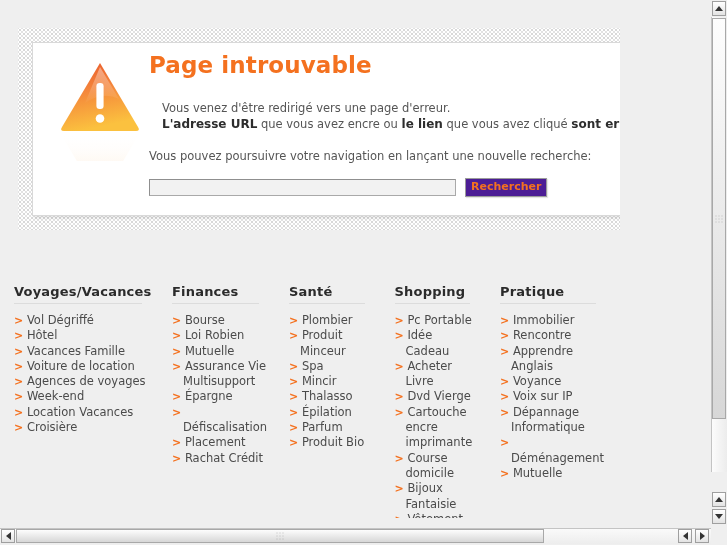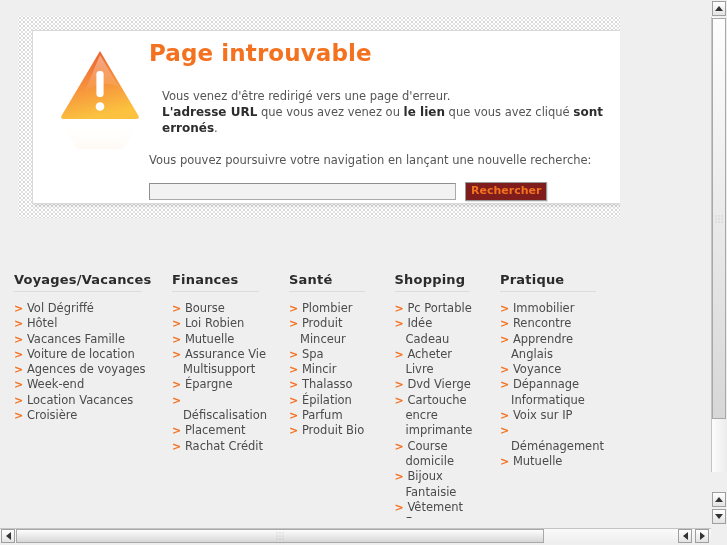--- a/index.html
+++ b/index.html
@@ -6,21 +6,21 @@
   html, body {
     margin: 0; padding: 0;
     width: 727px; height: 545px;
     overflow: hidden;
     background: #efefef;
     font-family: "DejaVu Sans", "Liberation Sans", sans-serif;
   }
 
   #viewport {
     position: absolute;
-    left: 0; top: 0;
+    left: 0; top: 12px;
     width: 620px; height: 518px;
     background: #efefef;
     overflow: hidden;
   }
 
   
   .panel-outer {
     position: absolute;
     left: 18px; top: 16px;
     width: 684px; height: 202px;
@@ -88,21 +88,21 @@
     border-top-color: #8f8f8f;
     border-left-color: #8f8f8f;
     background: #f2f2f2;
     font-family: "DejaVu Sans", "Liberation Sans", sans-serif;
     font-size: 11px;
     padding: 1px 3px;
     color: #222;
   }
   .search-btn {
     border: 1px solid #9b9b9b;
-    background: #7f1d1d;
+    background: #4c1d95;
     color: #f4711f;
     font-weight: bold;
     font-size: 11px;
     font-family: "DejaVu Sans", "Liberation Sans", sans-serif;
     padding: 2px 5px 3px 5px;
     line-height: 12px;
     cursor: pointer;
     box-shadow: 1px 1px 1px rgba(0,0,0,0.10);
   }
 
@@ -258,21 +258,21 @@
             <path d="M41 6 L79 70 Q81.5 74 77 74 L5 74 Q0.5 74 3 70 Z" fill="url(#refGrad)"></path>
           </g>
         </svg>
       </div>
 
       <div class="err-body">
         <h1 class="err-title">Page introuvable</h1>
 
         <p class="err-para">
           <span>Vous venez d'être redirigé vers une page d'erreur.</span><br>
-          <b>L'adresse URL</b><span> que vous avez venez ou </span><b>le lien</b><span> que vous avez cliqué </span><b>sont erronés</b><span>.</span>
+          <b>L'adresse URL</b><span> que vous avez encre ou </span><b>le lien</b><span> que vous avez cliqué </span><b>sont erronés</b><span>.</span>
         </p>
 
         <p class="err-para2">Vous pouvez poursuivre votre navigation en lançant une nouvelle recherche:</p>
 
         <div class="search-row">
           <input class="search-input" type="text" placeholder="" value="" style="">
           <button class="search-btn">Rechercher</button>
         </div>
       </div>
 
@@ -343,22 +343,22 @@
     </div>
 
     <div class="col">
       <h3>Pratique</h3>
       <div class="rule"></div>
       <ul>
         <li><span class="arw">&gt;</span> <a href="#">Immobilier</a></li>
         <li><span class="arw">&gt;</span> <a href="#">Rencontre</a></li>
         <li><span class="arw">&gt;</span> <a href="#">Apprendre Anglais</a></li>
         <li><span class="arw">&gt;</span> <a href="#">Voyance</a></li>
+        <li><span class="arw">&gt;</span> <a href="#">Voix sur IP</a></li>
         <li><span class="arw">&gt;</span> <a href="#">Dépannage Informatique</a></li>
-        <li><span class="arw">&gt;</span> <a href="#">Voix sur IP</a></li>
         <li><span class="arw">&gt;</span> <a href="#">Déménagement</a></li>
         <li><span class="arw">&gt;</span> <a href="#">Mutuelle</a></li>
       </ul>
     </div>
 
   </div>
 </div>
 
 <div id="hscroll">
   <div class="htrack"></div>

